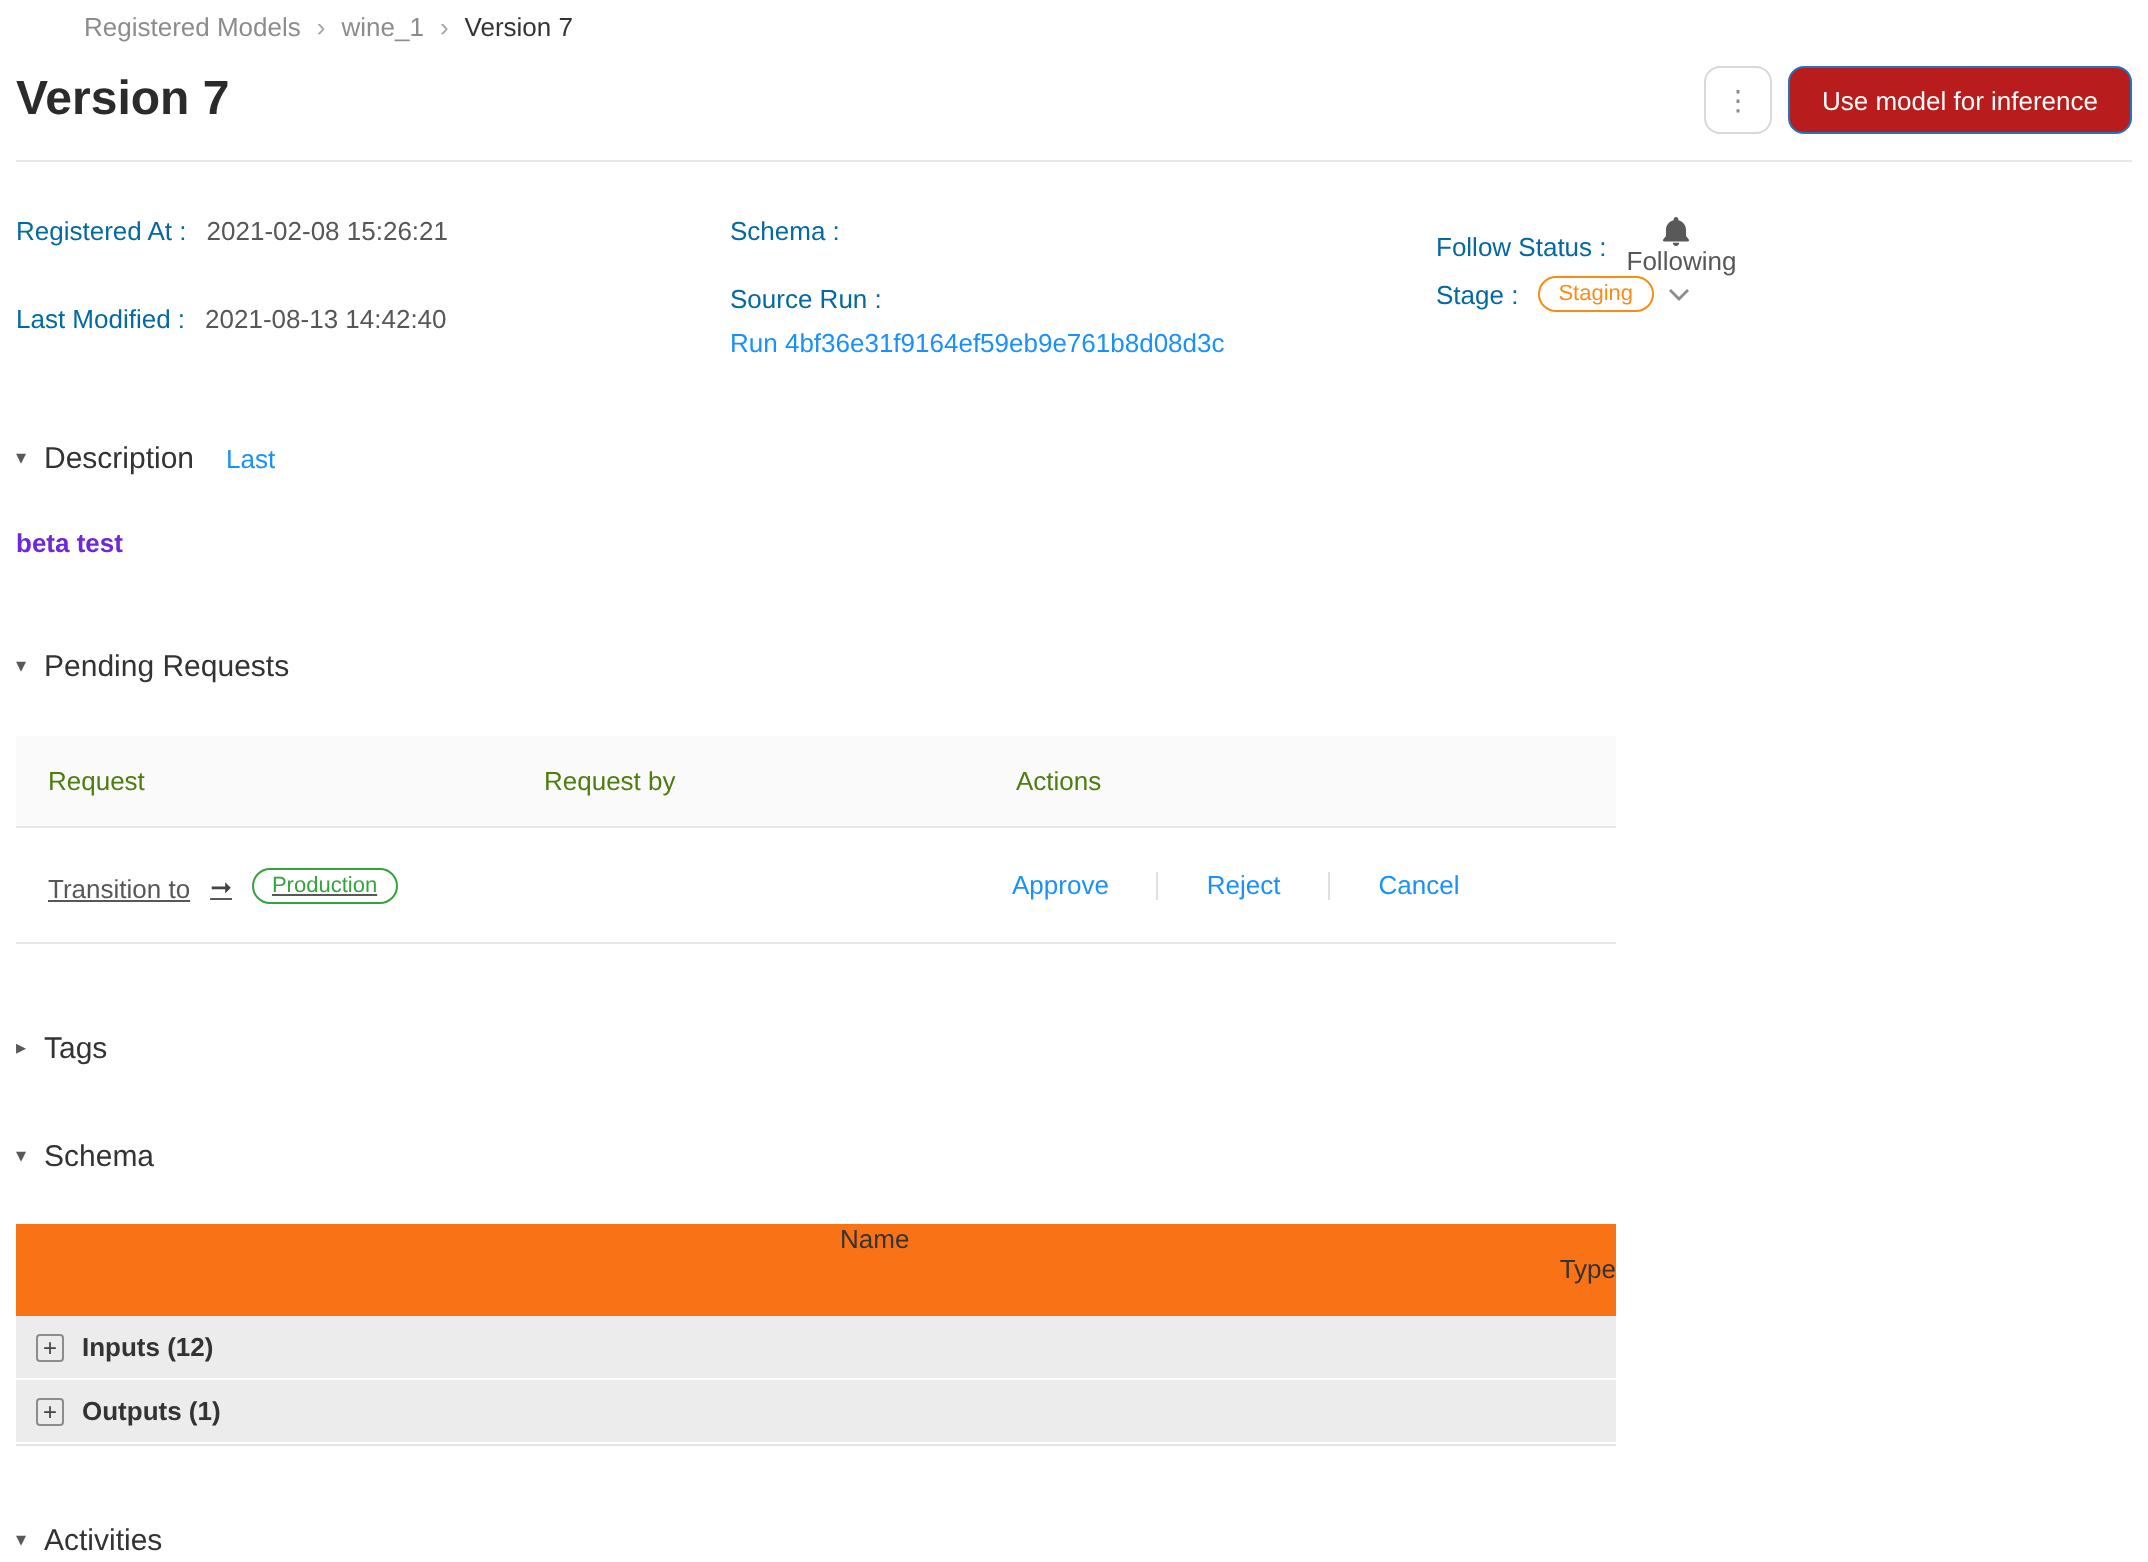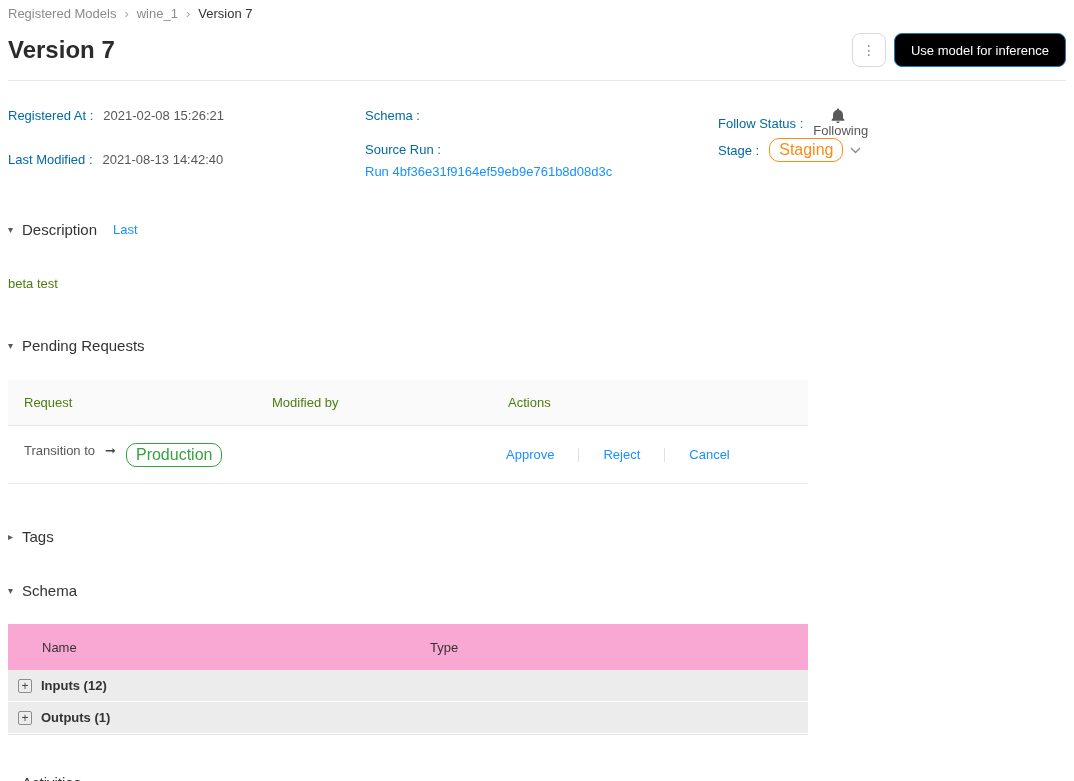--- a/index.html
+++ b/index.html
@@ -5,82 +5,82 @@
   * { margin:0; padding:0; box-sizing:border-box; }
   html,body { background:#fff; }
   body {
     width:1074px; height:781px; overflow:hidden;
     font-family:"Liberation Sans","DejaVu Sans",sans-serif;
     font-size:13px; color:#333;
   }
   .page { padding:6px 8px 0 8px; }
 
   
-  .breadcrumb { display:flex; align-items:flex-end; gap:8px; font-size:13px; margin-bottom:12px; }
+  .breadcrumb { display:flex; align-items:flex-end; gap:8px; font-size:13px; margin-bottom:12px;margin-left:34px; }
   .crumb { color:#8c8c8c; cursor:pointer; }
   .crumb.current { color:#333; }
   .crumb-sep { color:#a6a6a6; font-size:13px; }
 
   
   .header { display:flex; justify-content:space-between; align-items:center; padding-bottom:13px; border-bottom:1px solid #e8e8e8; }
   .page-title { font-size:24px; font-weight:700; color:#2b2b2b; }
   .header-actions { display:flex; align-items:center; gap:8px; }
   .kebab-btn { width:34px; height:34px; border:1px solid #d9d9d9; border-radius:8px; background:#fff;
     color:#8c8c8c; font-size:14px; display:flex; align-items:center; justify-content:center; cursor:pointer; }
-  .primary-btn { height:34px; padding:0 16px; background:#000000; border:1px solid #2374bb; border-radius:8px;
+  .primary-btn { height:34px; padding:0 16px; background:#b91c1c; border:1px solid #2374bb; border-radius:8px;
     color:#fff; font-size:13px; display:flex; align-items:center; cursor:pointer; }
 
   
   .meta { display:grid; grid-template-columns:357px 353px 1fr; margin-top:27px; }
   .meta-field { display:flex; align-items:center; }
   .meta-label { color:#0369a1; margin-right:10px; white-space:pre; }
   .meta-value { color:#575757; }
   .meta-col-1 .row2 { margin-top:29px; }
   .meta-col-2 .row2 { margin-top:19px; }
   .meta-col-3 .row2 { }
   .link { color:#1890ff; cursor:pointer; text-decoration:none; }
   .source-run-link { display:block; margin-top:7px; }
   .bell { width:14px; height:15px; margin-right:5px; }
   .follow-value { color:#575757; display:inline-flex; align-items:center;flex-direction:column; }
 
   
-  .tag { display:inline-flex; align-items:center; border-radius:10px; padding:2px 9px; font-size:16px; background:#fff; }
+  .tag { display:inline-flex; align-items:center; border-radius:10px; padding:2px 9px; font-size:11px; background:#fff; }
   .tag-orange { color:#fa8c16; border:1px solid #fa8c16; }
   .tag-green  { color:#34a33e; border:1px solid #34a33e; }
   .stage-dropdown { display:inline-flex; align-items:center; gap:7px; cursor:pointer; }
   .chev-down { width:11px; height:7px; }
 
   
   .section { margin-top:0; }
   .section-header { display:flex; align-items:center; }
   .collapse-tri { font-size:10px; color:#595959; width:14px; cursor:pointer; }
   .section-title { font-size:15px; color:#333; }
   .edit-link { margin-left:16px; font-size:13px; }
 
   .desc-section { margin-top:42px; }
-  .desc-content { margin-top:38px; color:#4d7c0f; }
+  .desc-content { margin-top:26px; color:#6d28d9;font-weight:bold; }
 
   .pending-section { margin-top:46px; }
   .table { width:800px; margin-top:26px; }
   .t-header { display:flex; background:#fafafa; height:46px; align-items:center; border-bottom:1px solid #e8e8e8; }
   .t-header .t-cell { font-weight:500; color:#4d7c0f; }
   .t-cell { padding-left:16px; }
   .c1 { width:248px; } .c2 { width:236px; } .c3 { flex:1; }
   .t-row { display:flex; height:58px; align-items:center; border-bottom:1px solid #e8e8e8; }
-  .req-cell { display:flex; align-items:flex-start; color:#575757; }
+  .req-cell { display:flex; align-items:flex-end; color:#575757;text-decoration:underline; }
   .arrow { color:#444; font-weight:700; margin:0 10px; }
   .actions-cell { display:flex; align-items:center; padding-left:14px; }
   .action-link { font-size:13px; }
   .action-div { width:1px; height:14px; background:#e0e0e0; margin:0 24px; }
 
   .tags-section { margin-top:44px; }
   .schema-section { margin-top:37px; }
 
   .schema-table { width:800px; margin-top:25px; border-bottom:1px solid #e3e3e3; }
-  .s-header { display:flex; background:#f9a8d4; height:46px; align-items:center; }
+  .s-header { display:flex; background:#f97316; height:46px; align-items:flex-end;flex-direction:column; }
   .s-h1 { width:422px; padding-left:34px; font-weight:500; }
   .s-h2 { flex:1; font-weight:400; }
   .s-row { display:flex; align-items:center; height:32px; background:#ececec; border-bottom:1px solid #fff; padding-left:10px; cursor:pointer; }
   .expand-box { width:14px; height:14px; border:1px solid #8c8c8c; border-radius:2px; background:#ececec;
     display:inline-flex; align-items:center; justify-content:center; font-size:12px; line-height:1; color:#444; margin-right:9px; }
   .s-row-name { font-weight:700; color:#333; }
 
   .activities-section { margin-top:39px; }
 </style>
 </head>
@@ -160,21 +160,21 @@
   </div>
 
   <div class="section pending-section">
     <div class="section-header">
       <span class="collapse-tri">▾</span>
       <span class="section-title">Pending Requests</span>
     </div>
     <div class="table">
       <div class="t-header">
         <div class="t-cell c1">Request</div>
-        <div class="t-cell c2">Modified by</div>
+        <div class="t-cell c2">Request by</div>
         <div class="t-cell c3">Actions</div>
       </div>
       <div class="t-row">
         <div class="t-cell c1 req-cell">
           <span>Transition to</span>
           <span class="arrow">➞</span>
           <span class="tag tag-green">Production</span>
         </div>
         <div class="t-cell c2"></div>
         <div class="c3 actions-cell">

